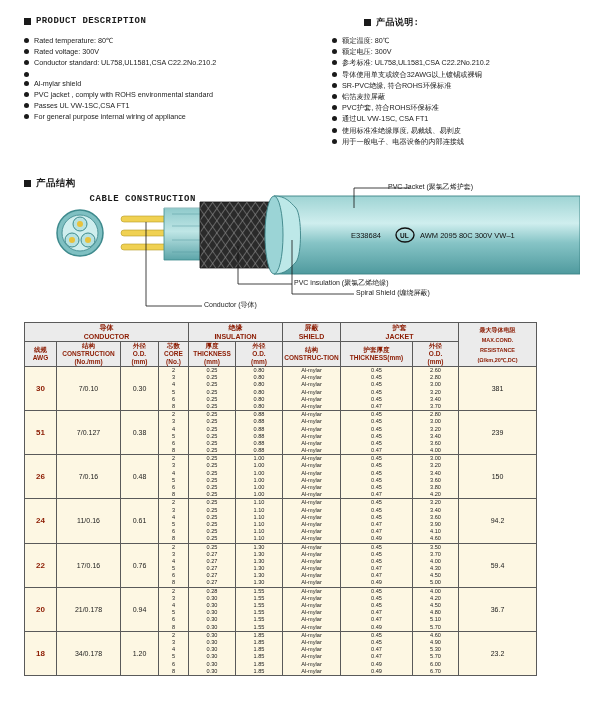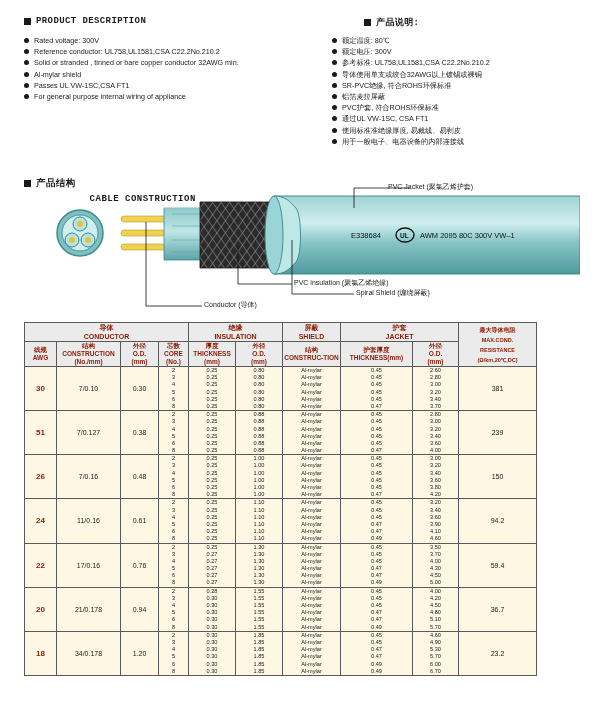--- a/index.html
+++ b/index.html
@@ -62,33 +62,40 @@
   </div>
 
   <div class="sec-head hdr-right">
     <span class="sq"></span>
     <span>产品说明:</span>
   </div>
 
   <div class="bl bl-left">
     <div class="row">
         <span class="dot"></span>
+        <span class="txt">Rated temperature: 80℃</span>
+      </div>
+    <div class="row">
+        <span class="dot"></span>
         <span class="txt">Rated voltage: 300V</span>
       </div>
     <div class="row">
         <span class="dot"></span>
-        <span class="txt">Reference conductor: UL758,UL1581,CSA C22.2No.210.2</span>
-      </div>
-    <div class="row">
-        <span class="dot"></span>
-        <span class="txt">Solid or stranded , tinned or bare copper conductor 32AWG min.</span>
+        <span class="txt">Conductor standard: UL758,UL1581,CSA C22.2No.210.2</span>
+      </div>
+    <div class="row">
+        <span class="dot"></span>
       </div>
     <div class="row">
         <span class="dot"></span>
         <span class="txt">Al-mylar shield</span>
+      </div>
+    <div class="row">
+        <span class="dot"></span>
+        <span class="txt">PVC jacket , comply with ROHS environmental standard</span>
       </div>
     <div class="row">
         <span class="dot"></span>
         <span class="txt">Passes UL VW-1SC,CSA FT1</span>
       </div>
     <div class="row">
         <span class="dot"></span>
         <span class="txt">For general purpose internal wiring of appliance</span>
       </div>
   </div>

